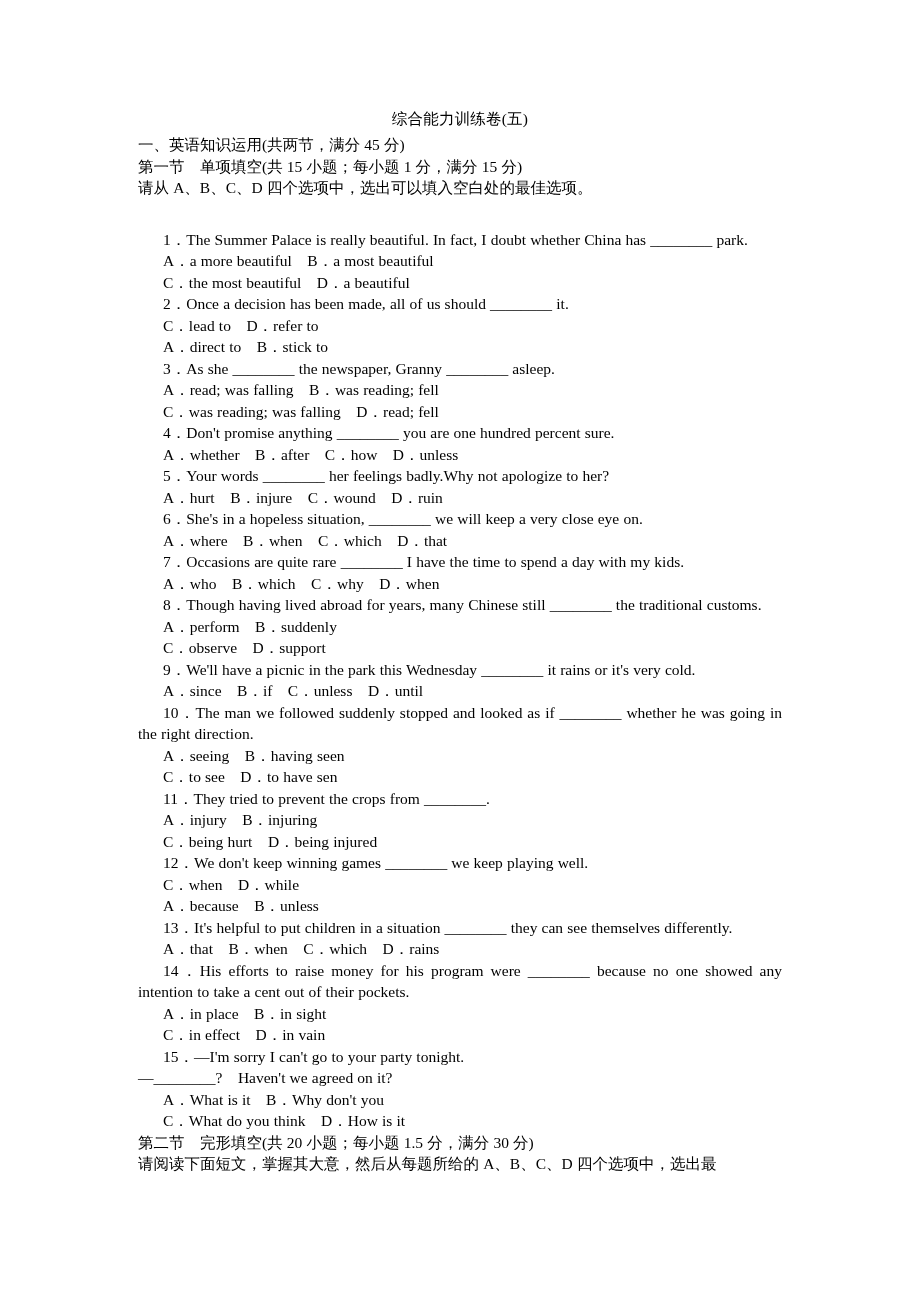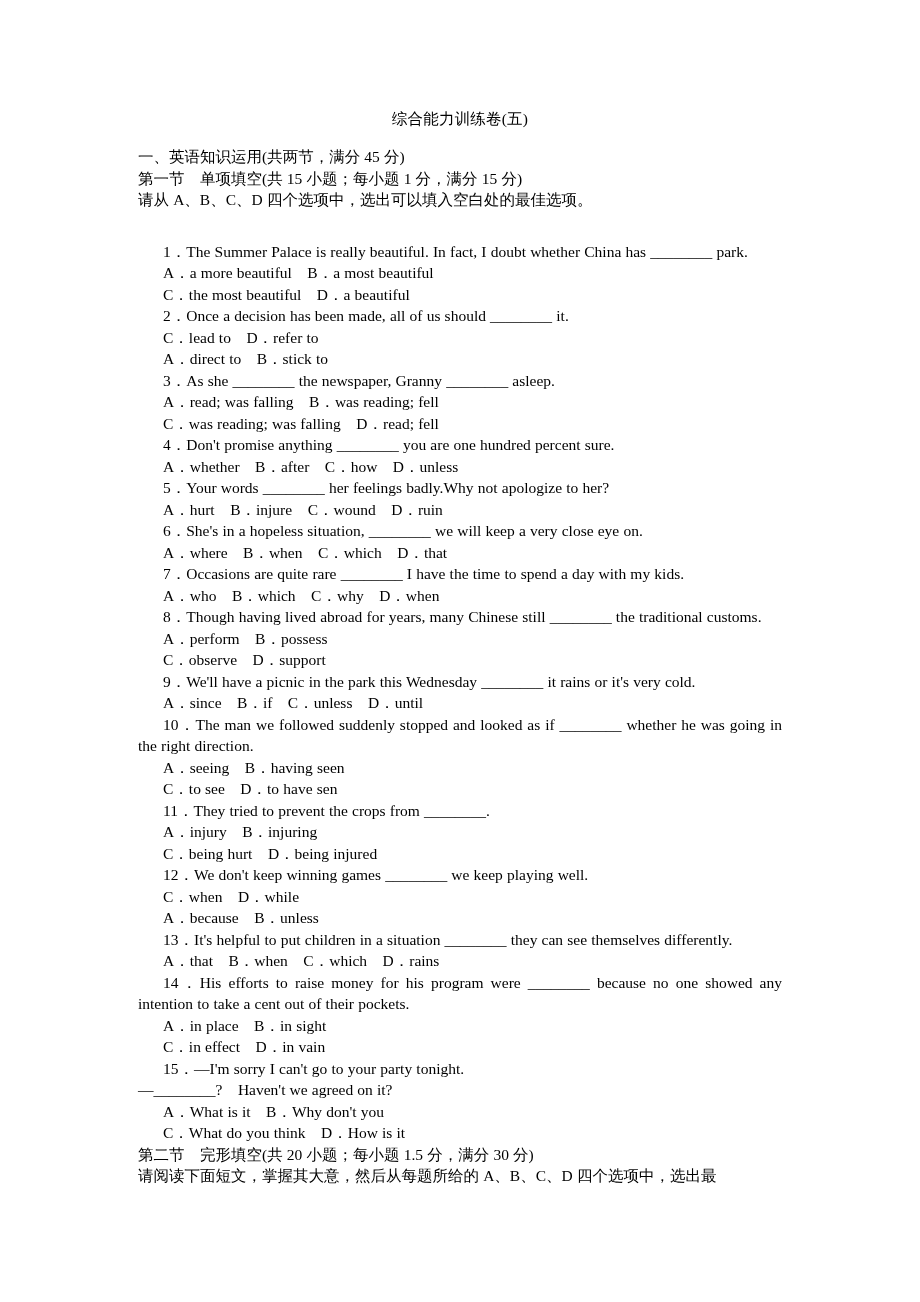--- a/index.html
+++ b/index.html
@@ -25,21 +25,21 @@
   .content {
     position: absolute;
     left: 138px;
     top: 108px;
     width: 644px;   
   }
   .doc-title {
     text-align: center;
     font-size: 15.5px;
     line-height: 22px;
-    margin: 0 0 16px 0;
+    margin: 0 0 4px 0;
     letter-spacing: 0.2px;
   }
   .line {
     font-size: 15.5px;
     line-height: 21.5px;
     margin: 0;
     white-space: pre-wrap;
     word-spacing: 0.3px;
   }
   .line.bold {
@@ -90,21 +90,21 @@
     <div class="line indent">5．Your words ________ her feelings badly.Why not apologize to her?</div>
     <div class="line indent">A．hurt　B．injure　C．wound　D．ruin</div>
 
     <div class="line indent">6．She's in a hopeless situation, ________ we will keep a very close eye on.</div>
     <div class="line indent">A．where　B．when　C．which　D．that</div>
 
     <div class="line indent">7．Occasions are quite rare ________ I have the time to spend a day with my kids.</div>
     <div class="line indent">A．who　B．which　C．why　D．when</div>
 
     <div class="line justify">8．Though having lived abroad for years, many Chinese still ________ the traditional customs.</div>
-    <div class="line indent">A．perform　B．possess</div>
+    <div class="line indent">A．perform　B．suddenly</div>
     <div class="line indent">C．observe　D．support</div>
 
     <div class="line indent">9．We'll have a picnic in the park this Wednesday ________ it rains or it's very cold.</div>
     <div class="line indent">A．since　B．if　C．unless　D．until</div>
 
     <div class="line justify">10．The man we followed suddenly stopped and looked as if ________ whether he was going in the right direction.</div>
     <div class="line indent">A．seeing　B．having seen</div>
     <div class="line indent">C．to see　D．to have sen</div>
 
     <div class="line indent">11．They tried to prevent the crops from ________.</div>

